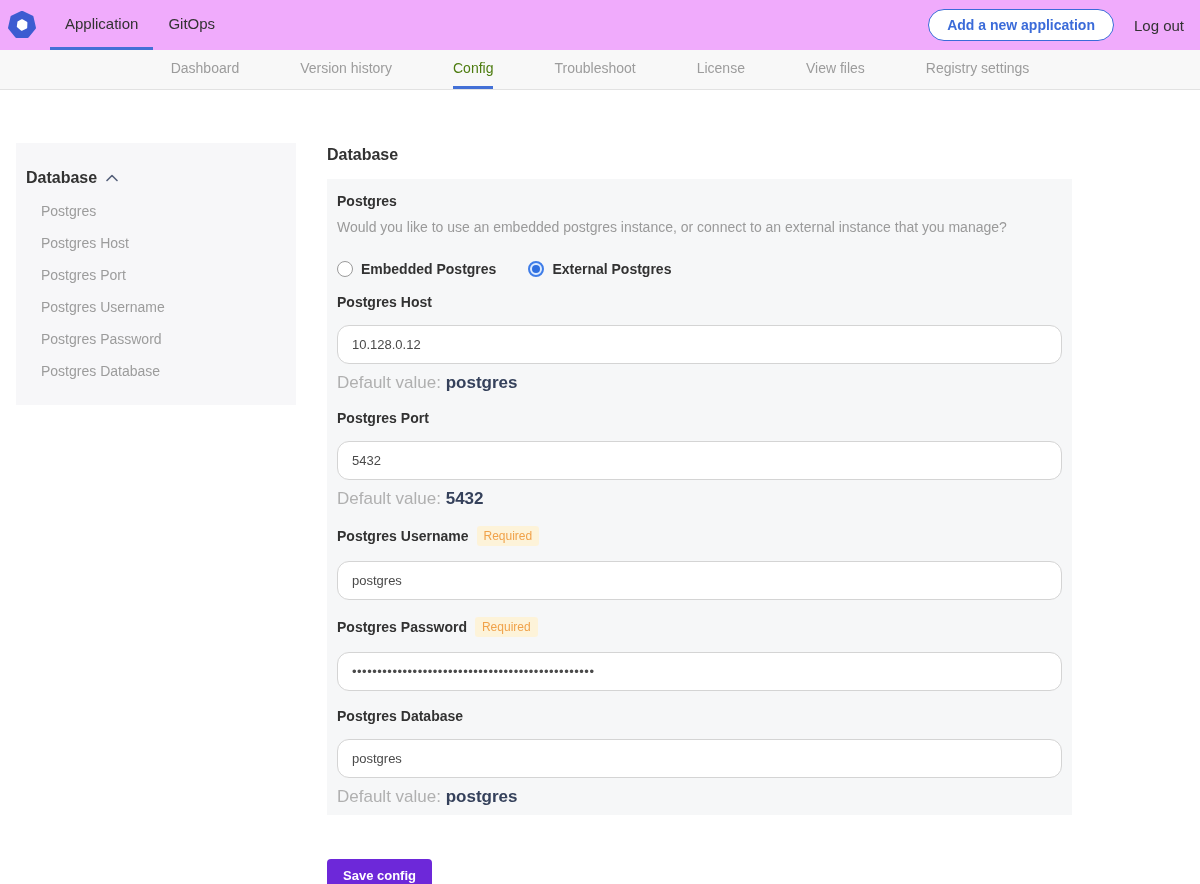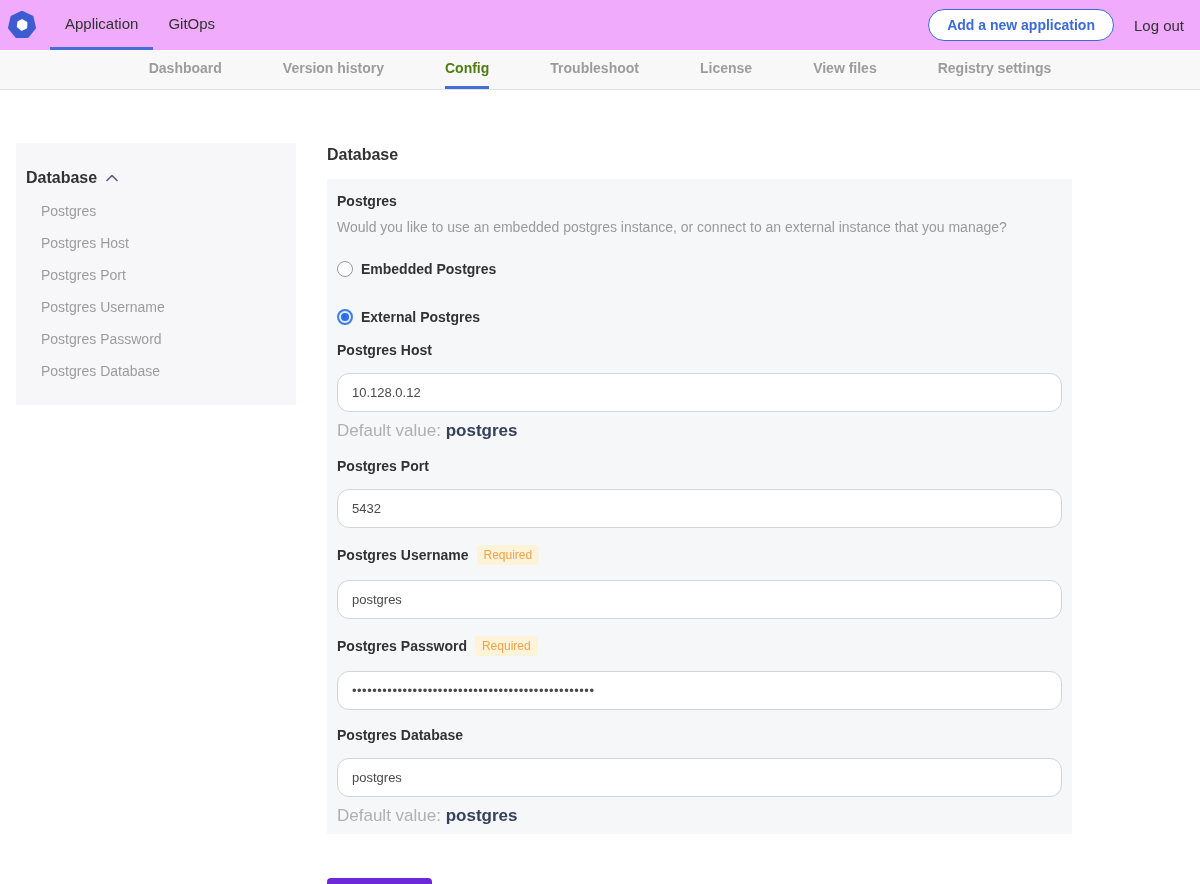--- a/index.html
+++ b/index.html
@@ -13,41 +13,41 @@
     color:#323232; border-bottom:3px solid transparent; cursor:pointer; }
   .top-tab.active { border-bottom-color:#4370d6; }
   .topnav-right { margin-left:auto; display:flex; align-items:center; gap:20px; padding-right:16px; }
   .add-app-btn { background:#fff; border:1px solid #3b6bd9; color:#3b6bd9; font-weight:bold;
     font-size:14px; border-radius:17px; padding:7px 18px; cursor:pointer;
     font-family:"Liberation Sans", sans-serif; }
   .logout { font-size:15px; color:#323232; cursor:pointer; }
 
   
   .subnav { height:40px; background:#f8f8f8; border-bottom:1px solid #e2e2e2;
-    display:flex; justify-content:center; gap:61px;font-weight:bold; }
+    display:flex; justify-content:center; gap:61px; }
   .subnav-item { display:flex; align-items:center; font-size:14px; color:#9c9c9c;
     border-bottom:3px solid transparent; cursor:pointer; }
   .subnav-item.active { color:#4d7c0f; border-bottom-color:#4370d6; }
 
   
   .layout { display:flex; align-items:flex-start; margin-top:53px; }
 
   .sidebar { width:280px; margin-left:16px; background:#f7f7f9; padding:26px 10px 26px 10px; }
   .sidebar-group-title { display:flex; align-items:center; gap:9px; font-size:16px;
     font-weight:bold; color:#323232; padding-left:0; cursor:pointer; }
   .sidebar-item { font-size:14px; color:#9c9c9c; padding-left:15px; margin-top:16px; cursor:pointer; }
 
   .main { margin-left:31px; width:745px; }
   .main-title { font-size:16px; font-weight:bold; color:#323232; margin:3px 0 15px; }
   .panel { background:#f6f7f8; padding:14px 10px 8px 10px; width:745px; }
 
   .group-label { font-size:14px; font-weight:bold; color:#323232; }
   .group-help { font-size:14px; color:#9a9a9a; margin-top:10px; line-height:16px; }
 
-  .radio-row { display:flex; gap:32px; margin-top:26px;flex-direction:column; }
+  .radio-row { display:flex; gap:32px; margin-top:26px; }
   .radio-opt { display:flex; align-items:center; gap:8px; cursor:pointer; }
   .radio-circle { width:16px; height:16px; border-radius:50%; border:1px solid #9b9b9b;
     background:#fff; flex:0 0 16px; position:relative; }
   .radio-circle.checked { border:2px solid #3f7de8; background:#dcebff; }
   .radio-circle.checked::after { content:""; position:absolute; left:2px; top:2px;
     width:8px; height:8px; border-radius:50%; background:#2f6fe0; }
   .radio-label { font-size:14px; font-weight:bold; color:#323232; }
 
   .cfg-field { margin-top:17px; }
   .f-label-row { display:flex; align-items:center; gap:8px; }
@@ -142,20 +142,24 @@
           <span class="dv-label">Default value:</span>
           <span class="dv-value">postgres</span>
         </div>
       </div>
 
       <div class="cfg-field">
         <div class="f-label-row">
           <span class="f-label">Postgres Port</span>
         </div>
         <input class="cfg-input" type="text" value="5432" style="">
+        <div class="default-line">
+          <span class="dv-label">Default value:</span>
+          <span class="dv-value">5432</span>
+        </div>
       </div>
 
       <div class="cfg-field">
         <div class="f-label-row">
           <span class="f-label">Postgres Username</span>
           <span class="req-badge">Required</span>
         </div>
         <input class="cfg-input" type="text" value="postgres" style="">
       </div>
 

